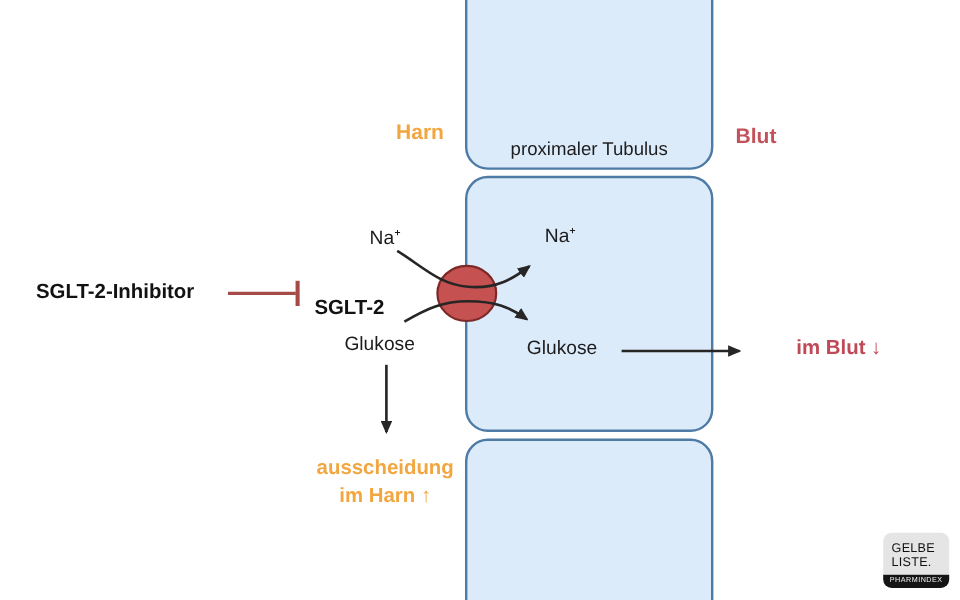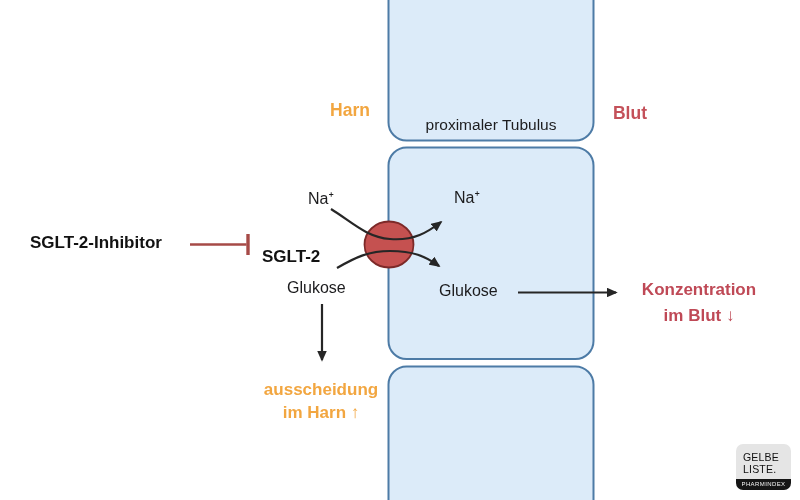--- a/index.html
+++ b/index.html
@@ -102,21 +102,20 @@
   <div class="lbl lbl-na-left">Na⁺</div>
   <div class="lbl lbl-glukose-left">Glukose</div>
 
   <div class="lbl lbl-inhibitor">SGLT-2-Inhibitor</div>
   <div class="lbl lbl-sglt2">SGLT-2</div>
 
   <div class="lbl lbl-na-right">Na⁺</div>
   <div class="lbl lbl-glukose-right">Glukose</div>
 
   <div class="lbl blk-konzentration">
-    <div>Konzentration</div>
     <div>im Blut ↓</div>
   </div>
 
   <div class="lbl blk-ausscheidung">
     <div>ausscheidung</div>
     <div>im Harn ↑</div>
   </div>
 
   <div class="logo">
     <div class="logo-top">

